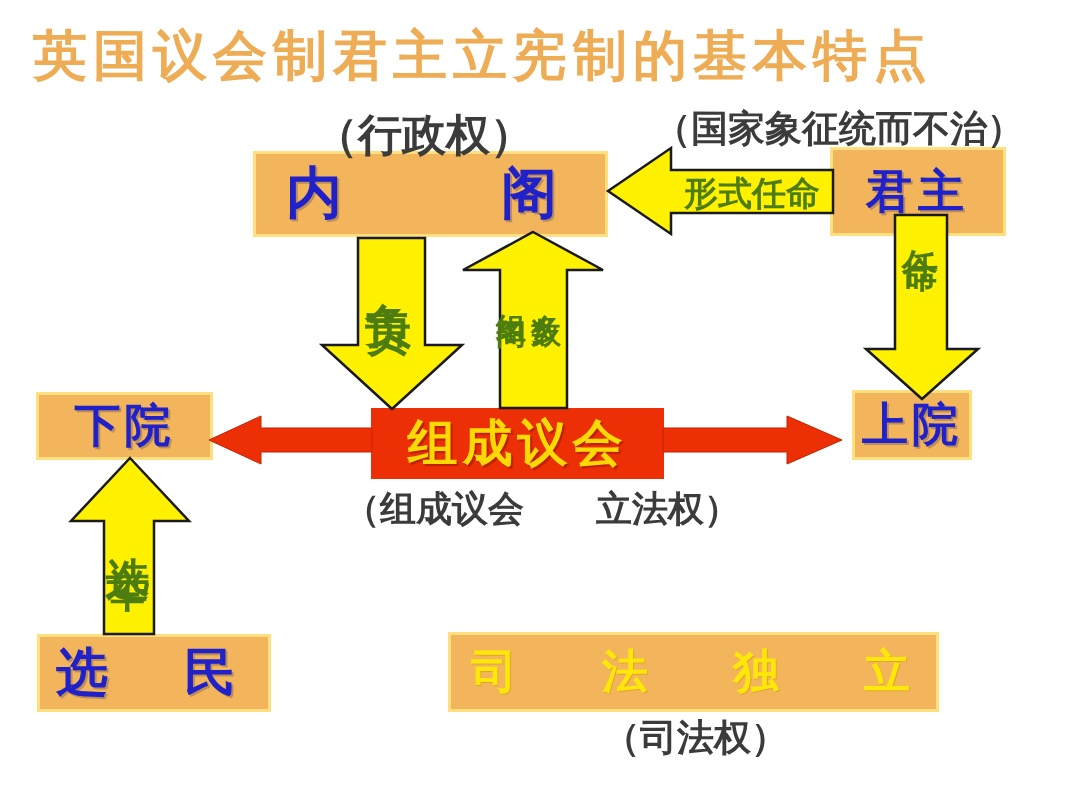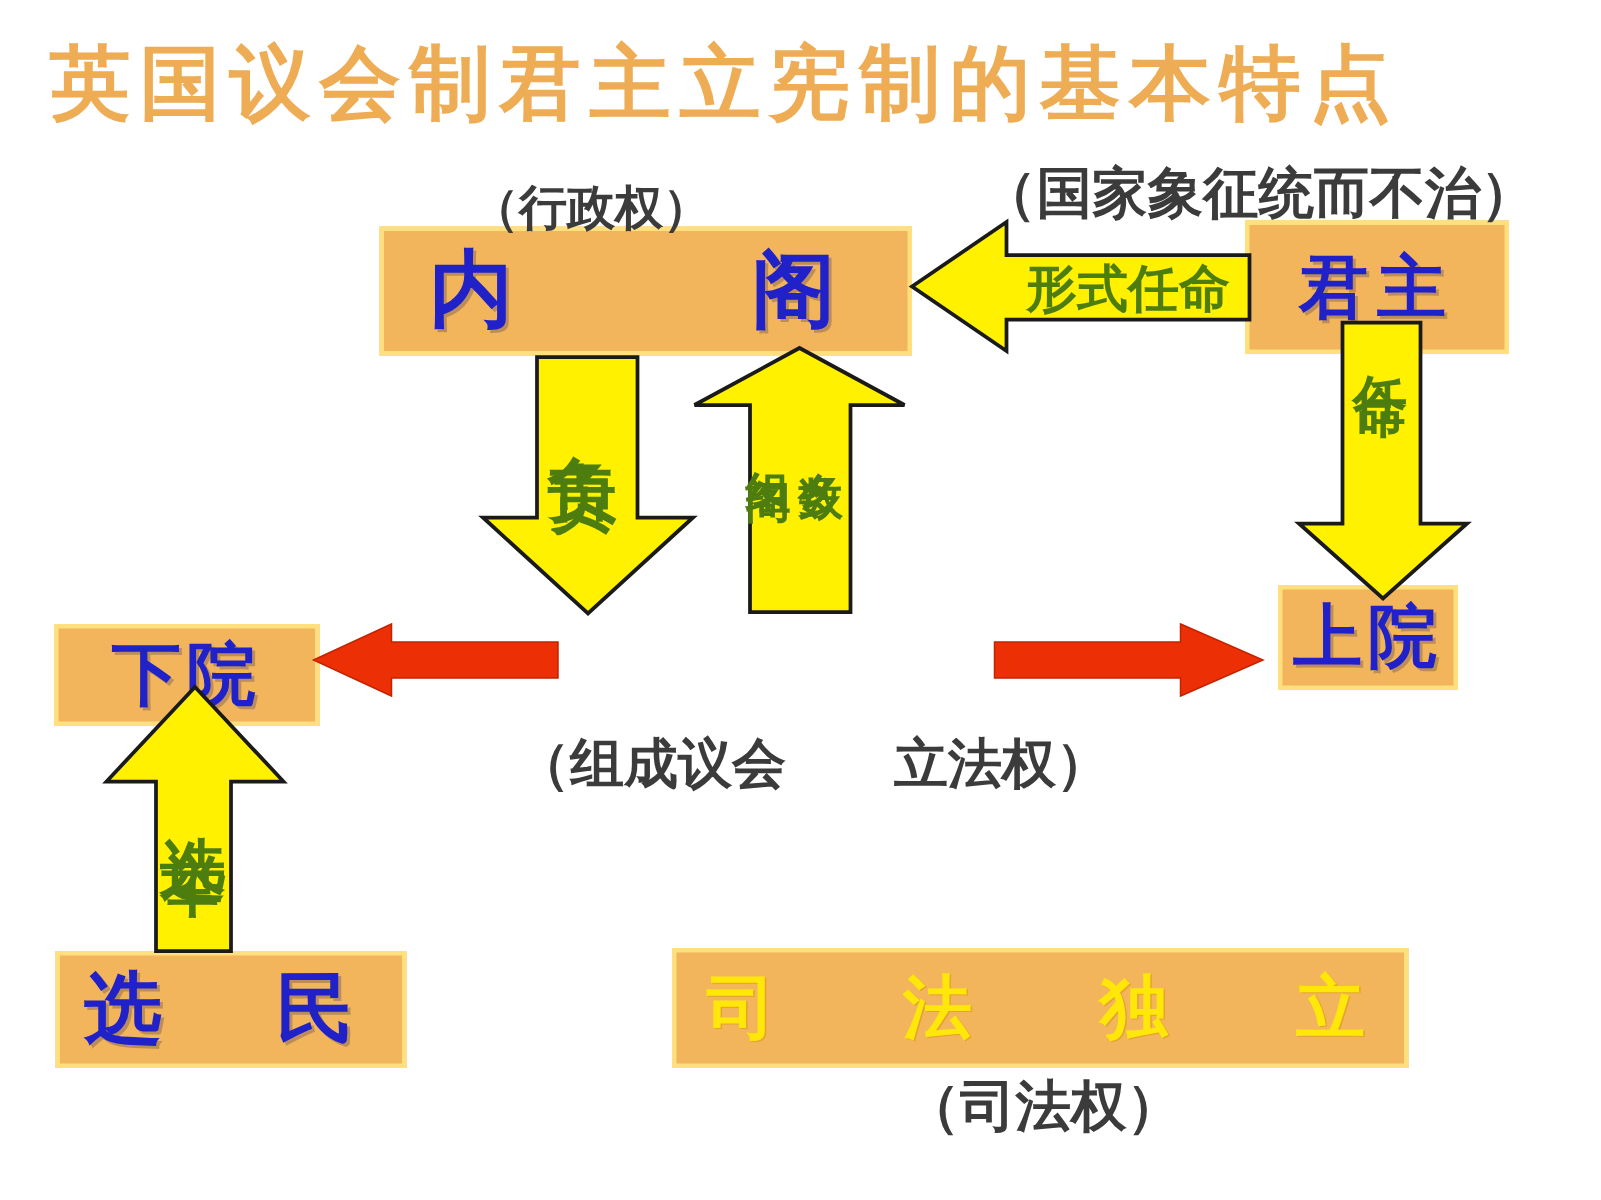--- a/index.html
+++ b/index.html
@@ -14,38 +14,38 @@
   .layer-boxes { z-index:2; }
   .layer-arrows { position:absolute; left:0; top:0; z-index:4; pointer-events:none; }
   .layer-label { z-index:5; }
 
   
   .title {
     left:33px; top:20px; font-size:54px; letter-spacing:6px;
     color:var(--title-orange); white-space:nowrap;
   }
   .dark-label { color:var(--text-dark); white-space:nowrap; }
-  .lbl-executive  { left:314px; top:117px; font-size:32px; }
+  .lbl-executive  { left:314px; top:106px; font-size:44px; }
   .lbl-symbol     { left:654px; top:104px;  font-size:37px; }
   .lbl-power      { left:344px; top:485px; font-size:36px; }
   .lbl-aristocracy{ left:838px; top:469px; font-size:36px; }
   .lbl-judicial   { left:583px; top:713px; font-size:37px;margin-left:20px; }
 
   
   .obox {
     background:var(--box-orange);
     border:3px solid var(--box-border);
     color:var(--text-blue);
     display:flex; align-items:center; justify-content:center;
     text-shadow:2px 2px 0 rgba(25,25,80,0.25);
   }
   .box-cabinet   { left:253px; top:151px; width:355px; height:86px; font-size:56px;
                    justify-content:space-between; padding:0 48px 0 30px; }
   .box-monarch   { left:830px; top:147px; width:176px; height:89px; font-size:46px; letter-spacing:6px; }
-  .box-lower     { left:36px;  top:416px; width:177px; height:68px; font-size:46px; letter-spacing:4px; }
+  .box-lower     { left:36px;  top:392px; width:177px; height:68px; font-size:46px; letter-spacing:4px; }
   .box-upper     { left:852px; top:390px; width:120px; height:70px; font-size:46px; letter-spacing:4px; }
   .box-electorate{ left:37px;  top:634px; width:234px; height:78px; font-size:52px;
                    justify-content:space-between; padding:0 32px 0 16px; }
   .box-judiciary { left:448px; top:632px; width:491px; height:80px; font-size:46px;
                    justify-content:space-between; padding:0 26px 0 20px;
                    color:var(--judiciary-text-yellow);
                    text-shadow:1px 1px 0 rgba(210,140,0,0.45); }
   .box-parliament{
     left:371px; top:408px; width:293px; height:71px;
     background:var(--arrow-red); border:none;
@@ -89,20 +89,21 @@
     <span>选</span>
     <span>民</span>
   </div>
   <div class="abs obox box-judiciary layer-boxes">
     <span>司</span>
     <span>法</span>
     <span>独</span>
     <span>立</span>
   </div>
 
+  <div class="abs box-parliament layer-boxes">组成议会</div>
 
   <svg class="layer-arrows" width="1067" height="800" viewBox="0 0 1067 800">
 
     <polygon points="358,238 425,238 425,345 462,345 392,409 322,345 358,345" style="fill:var(--arrow-yellow);stroke:#1a1a1a;stroke-width:2.5;stroke-linejoin:miter"></polygon>
 
     <polygon points="533,232 603,270 567,270 567,408 500,408 500,270 463,270" style="fill:var(--arrow-yellow);stroke:#1a1a1a;stroke-width:2.5;stroke-linejoin:miter"></polygon>
 
     <polygon points="608,191 671,148 671,170 833,170 833,213 671,213 671,234" style="fill:var(--arrow-yellow);stroke:#1a1a1a;stroke-width:2.5;stroke-linejoin:miter"></polygon>
 
     <polygon points="895,215 947,215 947,349 978,349 922,399 866,349 895,349" style="fill:var(--arrow-yellow);stroke:#1a1a1a;stroke-width:2.5;stroke-linejoin:miter"></polygon>

